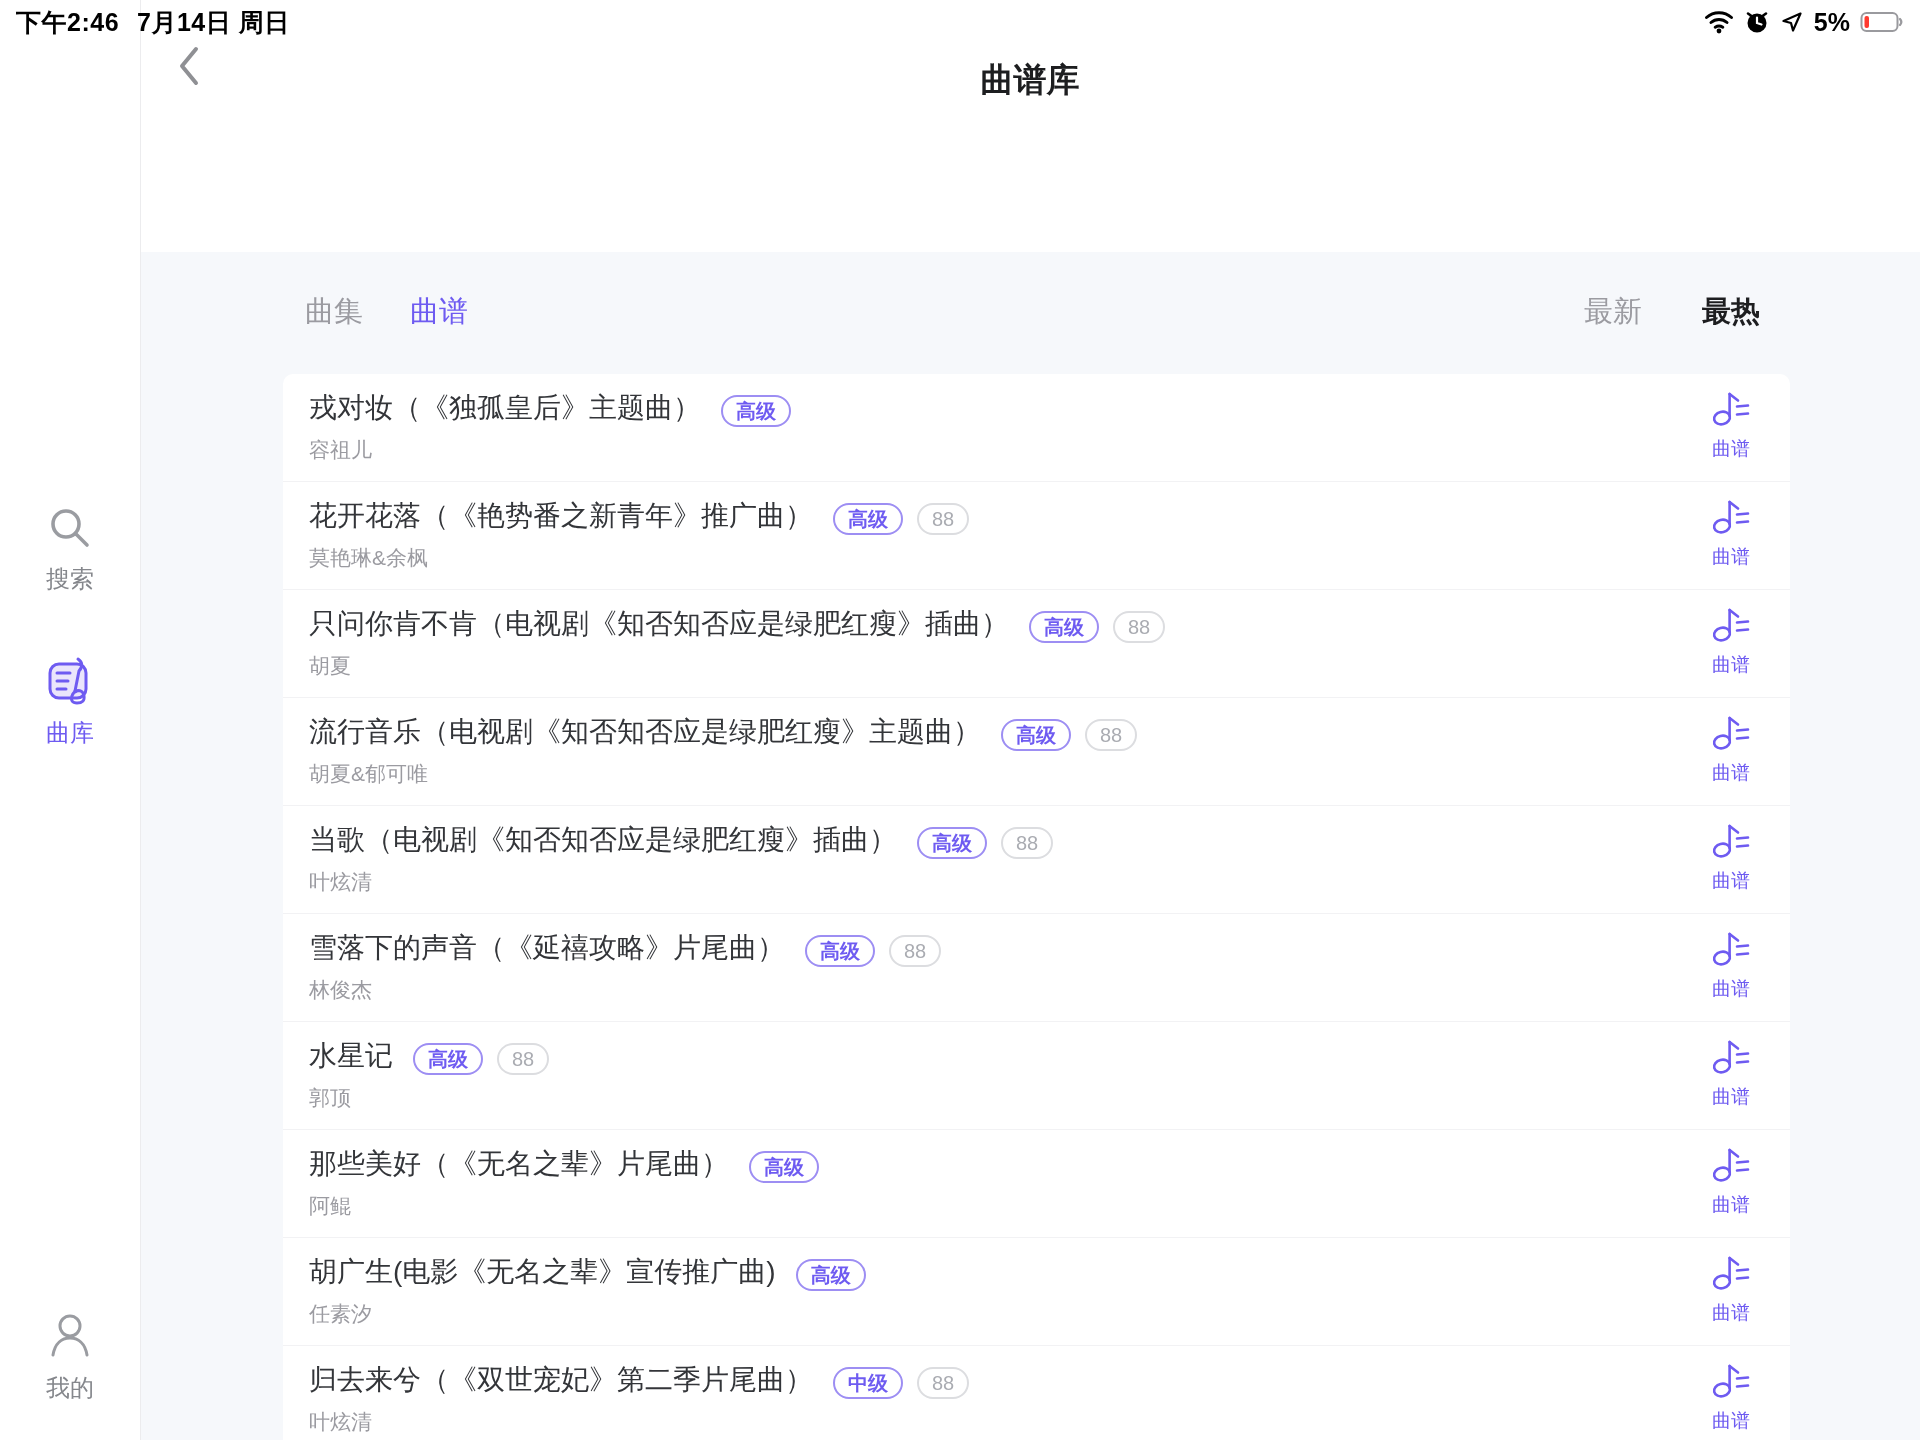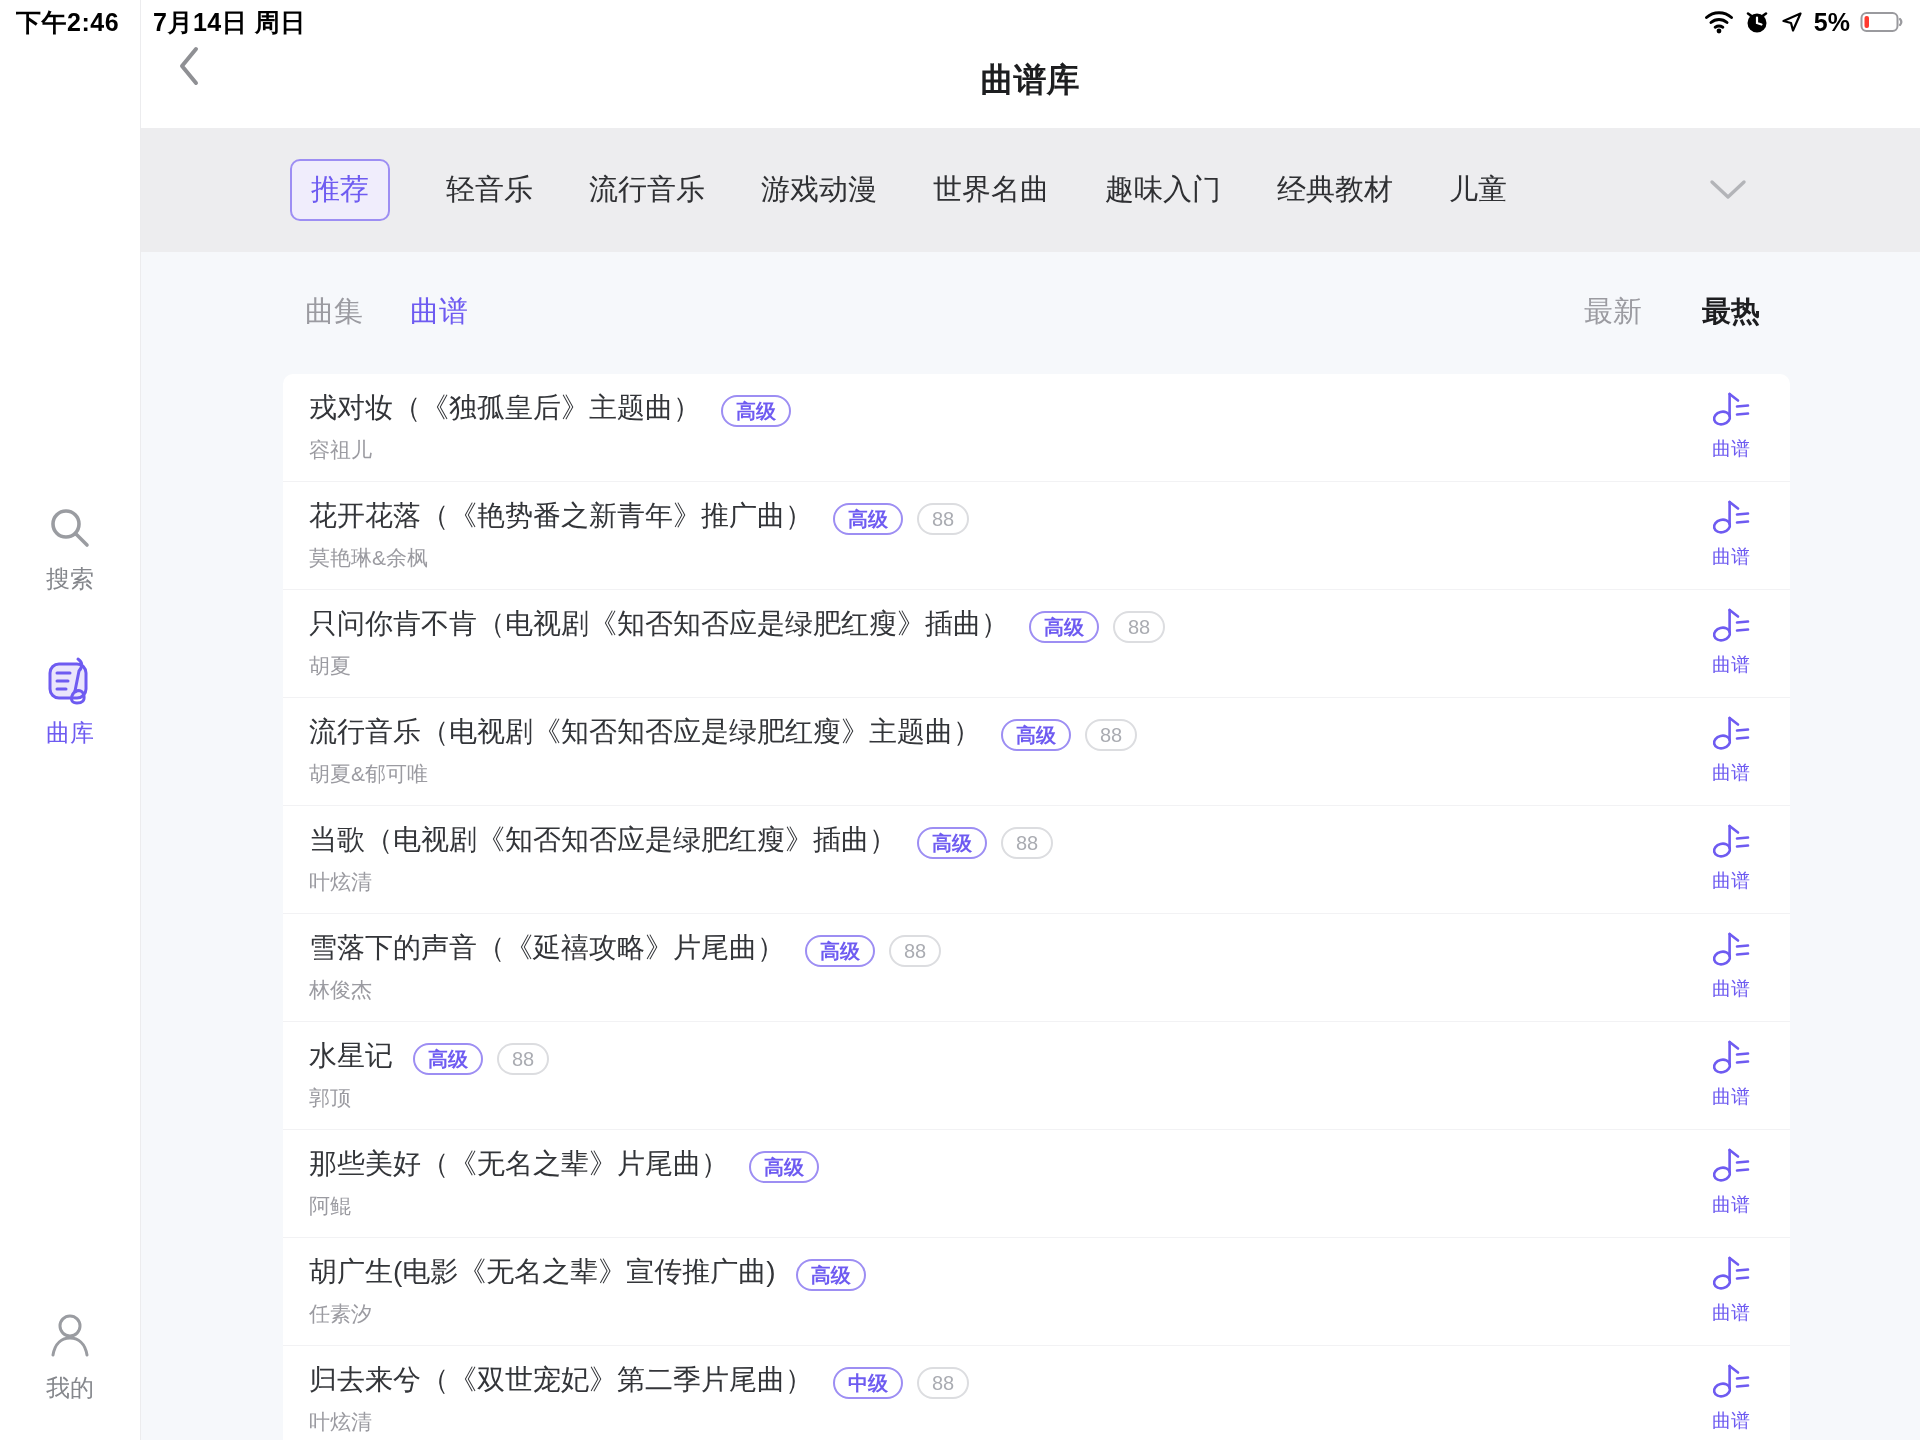--- a/index.html
+++ b/index.html
@@ -3,21 +3,21 @@
 <meta charset="utf-8">
 <style>
   html,body{margin:0;padding:0;background:#e9e9e9;}
   .stage{
     position:relative;width:1920px;height:1440px;background:#ffffff;overflow:hidden;
     font-family:"Liberation Sans","DejaVu Sans",sans-serif;color:#2f3033;
   }
   
   .statusbar{position:absolute;top:0;left:0;right:0;height:44px;display:flex;
     justify-content:space-between;align-items:center;padding:0 16px;box-sizing:border-box;z-index:50;}
-  .sb-left{font-size:25px;font-weight:700;color:#000;letter-spacing:.5px;display:flex;gap:34px;}
+  .sb-left{font-size:25px;font-weight:700;color:#000;letter-spacing:.5px;display:flex;gap:18px;}
   .sb-right{display:flex;align-items:center;gap:10px;font-size:25px;font-weight:600;color:#000;}
   
   .sidebar{position:absolute;left:0;top:0;width:140px;height:1440px;background:#fff;
     border-right:1px solid #ececee;z-index:10;}
   .side-item{position:absolute;left:0;width:140px;text-align:center;cursor:pointer;}
   .side-item .lbl{margin-top:10px;font-size:24px;color:#85878c;}
   .side-item.selected .lbl{color:#6e5bf1;}
   
   .main{position:absolute;left:140px;top:0;right:0;bottom:0;}
   .nav{position:absolute;left:0;right:0;top:0;height:128px;background:#fff;}
@@ -137,38 +137,20 @@
       <div class="back">
         <span>
           <svg width="26" height="44" viewBox="0 0 26 44">
             <polyline points="20,5 6,22 20,39" fill="none" stroke="#8f9094" stroke-width="4" stroke-linecap="round" stroke-linejoin="round"></polyline>
           </svg>
         </span>
       </div>
       <div class="nav-title">曲谱库</div>
     </div>
 
-    <div class="tabbar">
-
-      <div class="cat-tab selected">推荐</div>
-        <div class="cat-tab">轻音乐</div>
-        <div class="cat-tab">流行音乐</div>
-        <div class="cat-tab">游戏动漫</div>
-        <div class="cat-tab">世界名曲</div>
-        <div class="cat-tab">趣味入门</div>
-        <div class="cat-tab">经典教材</div>
-        <div class="cat-tab">儿童</div>
-        <div class="tab-expand">
-        <span>
-          <svg width="40" height="24" viewBox="0 0 40 24">
-            <polyline points="4,4 20,19 36,4" fill="none" stroke="#b3b4b8" stroke-width="3.4" stroke-linecap="round" stroke-linejoin="round"></polyline>
-          </svg>
-        </span>
-      </div>
-    </div>
 
     <div class="content">
       <div class="subhead">
         <span class="subtab t0">曲集</span>
         <span class="subtab t1">曲谱</span>
         <span class="sort s0">最新</span>
         <span class="sort s1">最热</span>
       </div>
       <div class="card">
 

